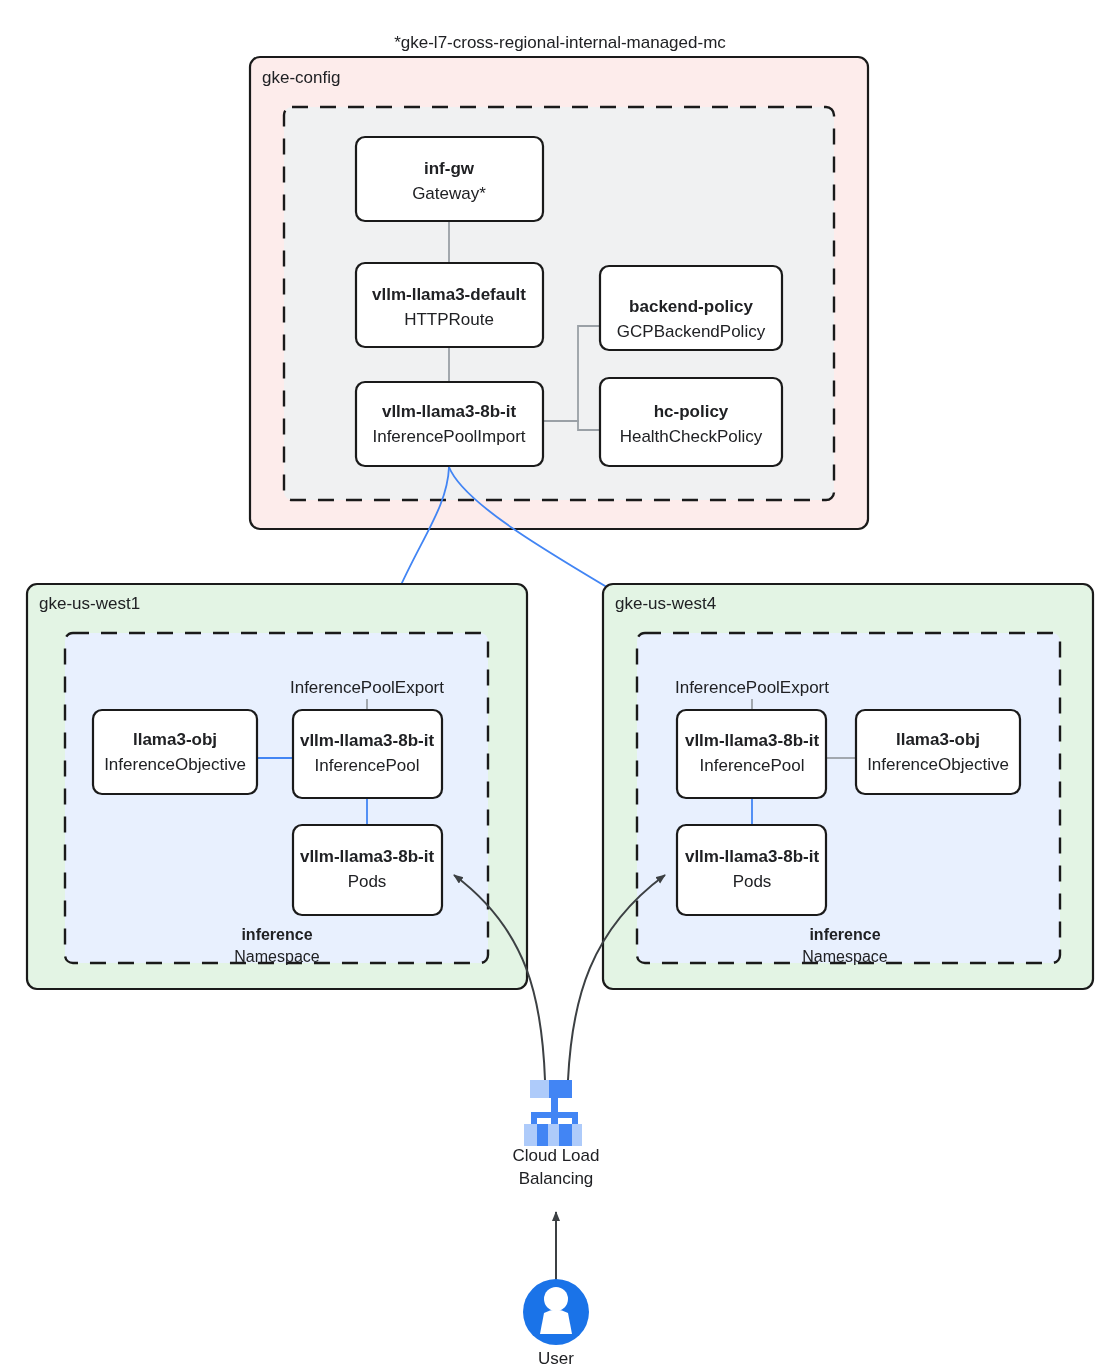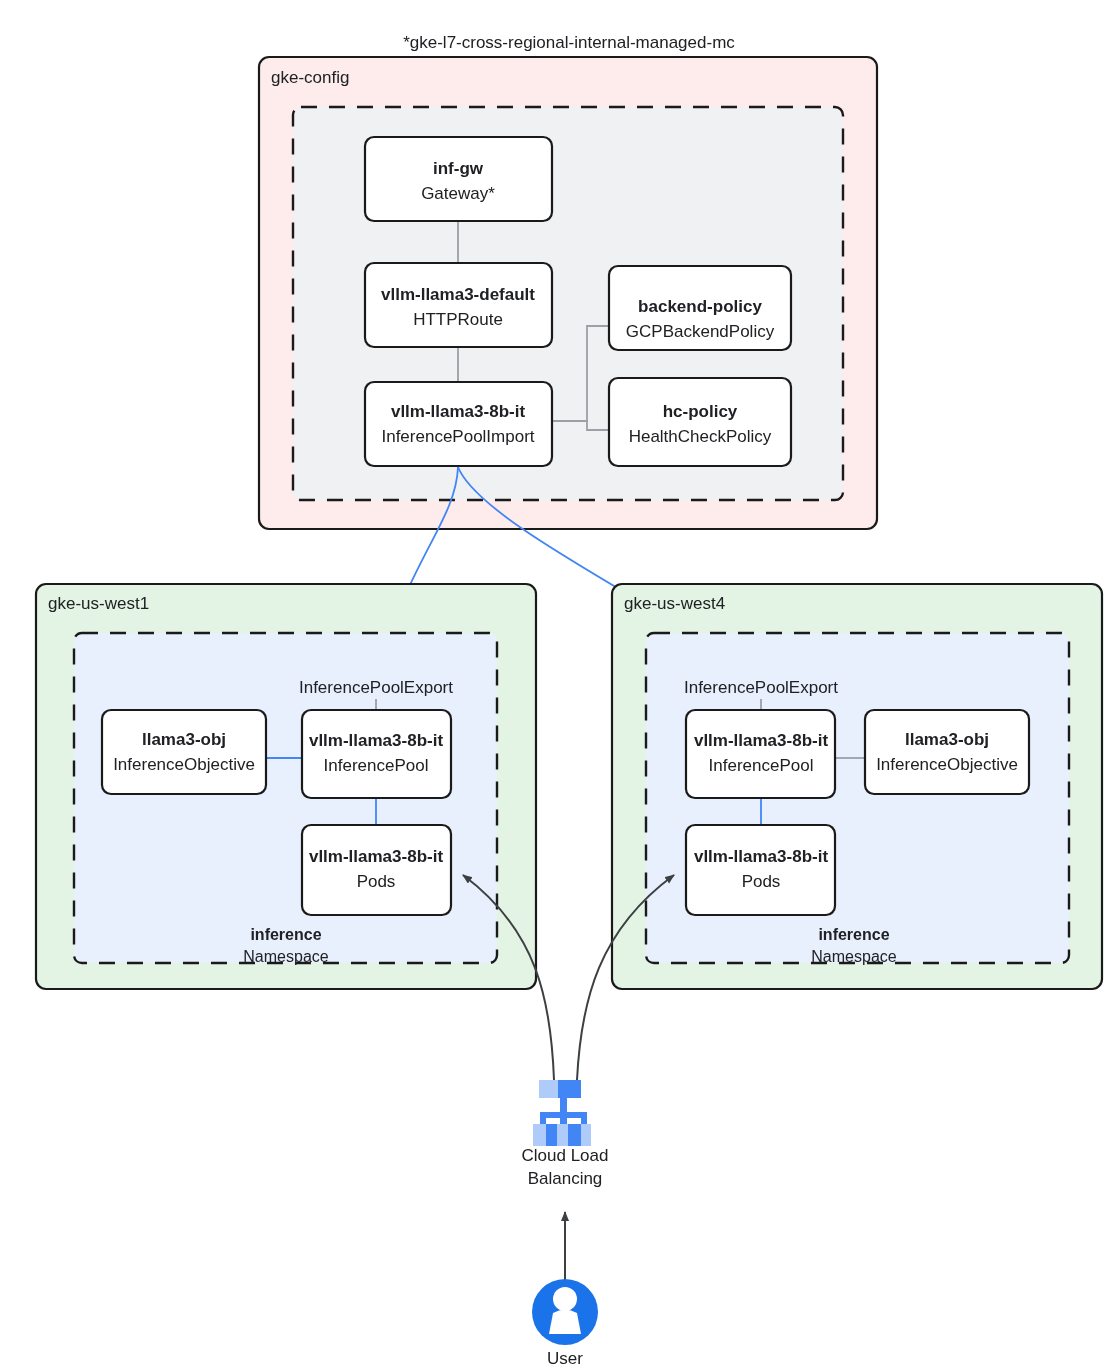--- a/index.html
+++ b/index.html
@@ -1,17 +1,17 @@
 <!DOCTYPE html>
 <html><head>
 <meta charset="utf-8">
 <style>
   html,body{margin:0;padding:0;background:#ffffff;}
   body{width:1120px;height:1372px;font-family:"Liberation Sans",sans-serif;overflow:hidden;}
-  #stage{position:relative;width:957px;height:1372px;margin-left:9px;}
+  #stage{position:relative;width:957px;height:1372px;}
   svg#diagram{position:absolute;top:0;left:0;width:1120px;height:1372px;display:block;}
   .node-title{font-weight:bold;font-size:17px;fill:#202124;}
   .node-sub{font-size:17px;fill:#202124;}
   .cluster-label{font-size:17px;fill:#202124;}
   .edge-label{font-size:17px;fill:#202124;}
   .ns-title{font-weight:bold;font-size:16px;fill:#202124;}
   .ns-sub{font-size:16px;fill:#202124;}
   .diagram-title{font-size:17px;fill:#202124;}
   .icon-label{font-size:17px;fill:#202124;}
   .box{fill:#ffffff;stroke:#1a1a1a;stroke-width:2.2;}

